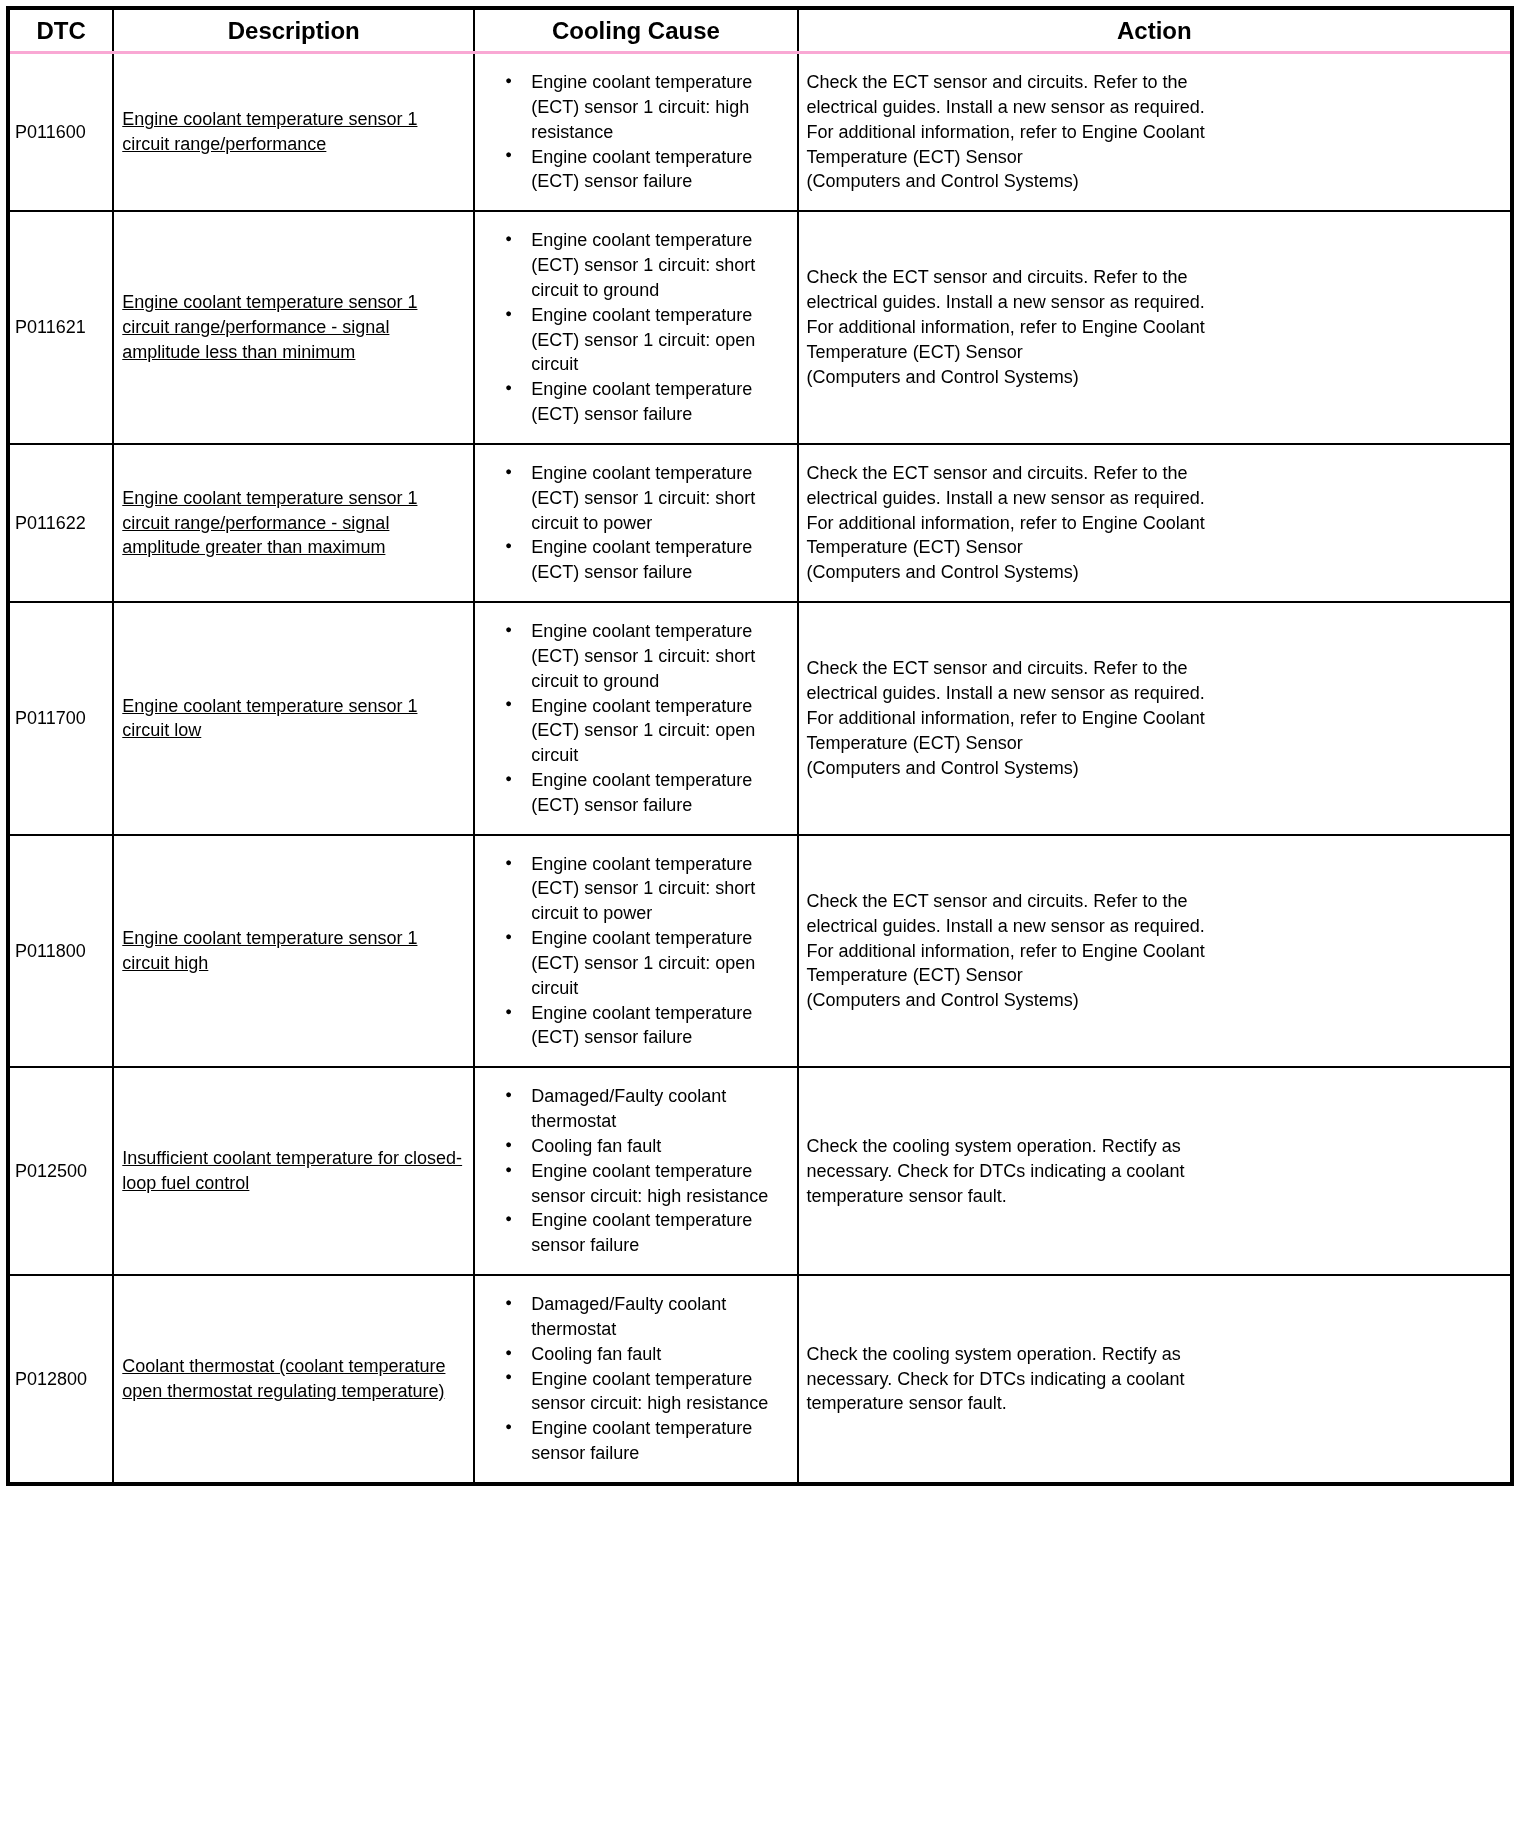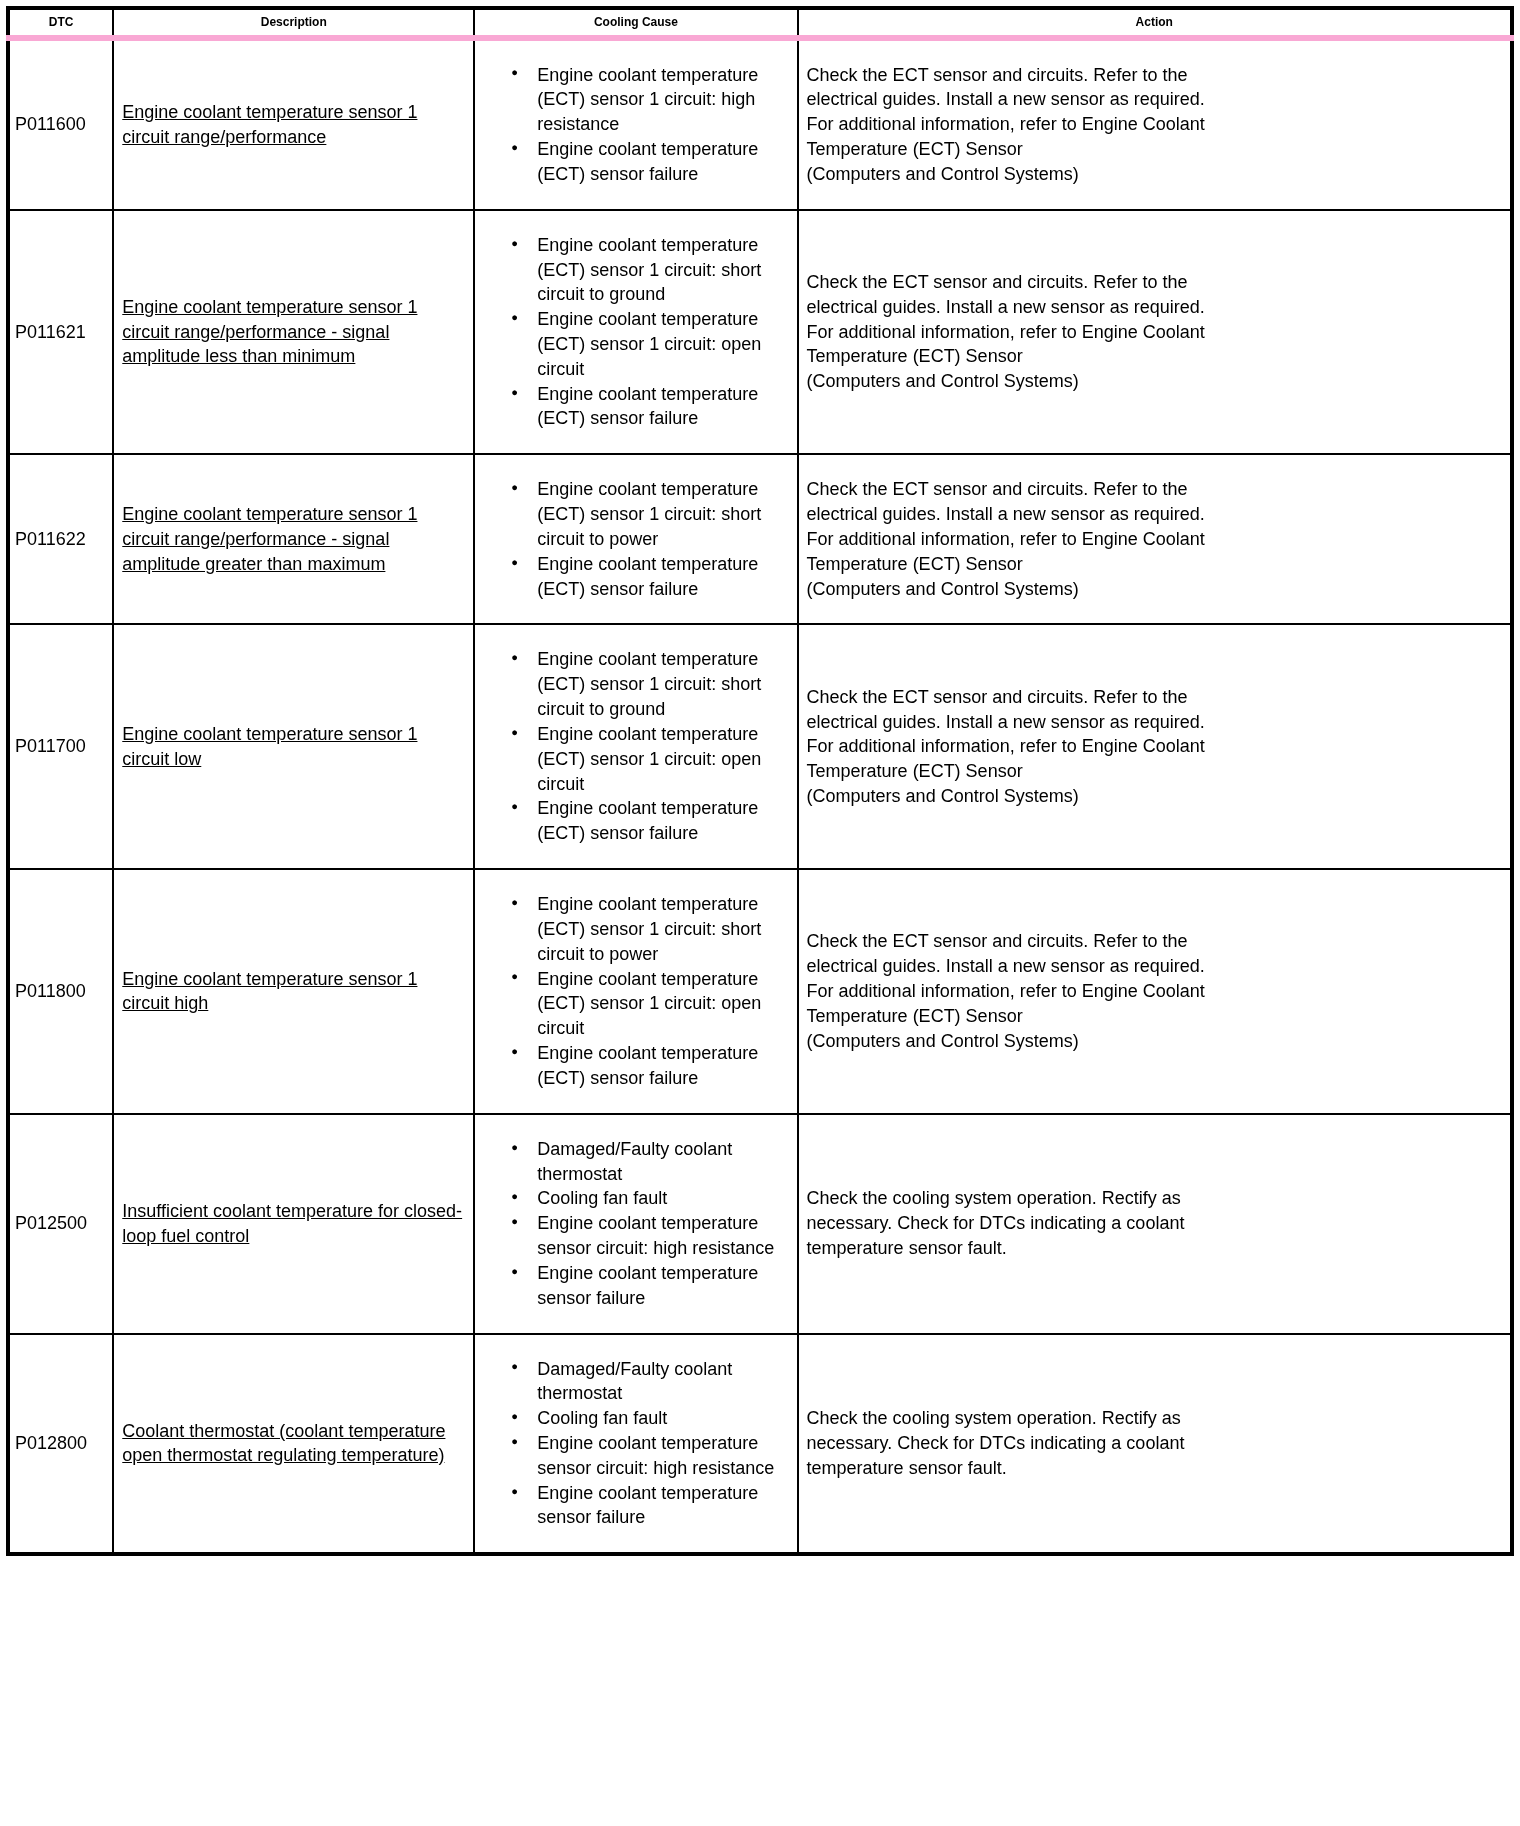--- a/index.html
+++ b/index.html
@@ -25,43 +25,43 @@
   }
   table.dtc-table th,
   table.dtc-table td {
     border: 2px solid #000000;
     vertical-align: middle;
     overflow: hidden;
   }
   table.dtc-table thead th {
     font-weight: bold;
     text-align: center;
-    font-size: 12px;
+    font-size: 24px;
     padding: 4px 2px;
-    border-bottom: 6px solid #f9a8d4;
+    border-bottom: 3px solid #f9a8d4;
   }
   col.col-dtc   { width: 7%; }
   col.col-desc  { width: 24%; }
   col.col-cause { width: 21.5%; }
   col.col-action{ width: 47.5%; }
 
   td.dtc-cell {
     padding: 2px 14px 2px 5px;
     text-align: left;
   }
   td.desc-cell {
     padding: 4px 6px 4px 8px;
     text-align: left;
     text-decoration: underline;
   }
   td.cause-cell {
     padding: 6px 2px 6px 4px;
   }
   ul.cause-list {
-    margin: 16px;
+    margin: 10px;
     padding: 0;
     list-style: none;
   }
   ul.cause-list li {
     position: relative;
     padding-left: 42px;
     margin: 0;
   }
   ul.cause-list li::before {
     content: "\25CF";

